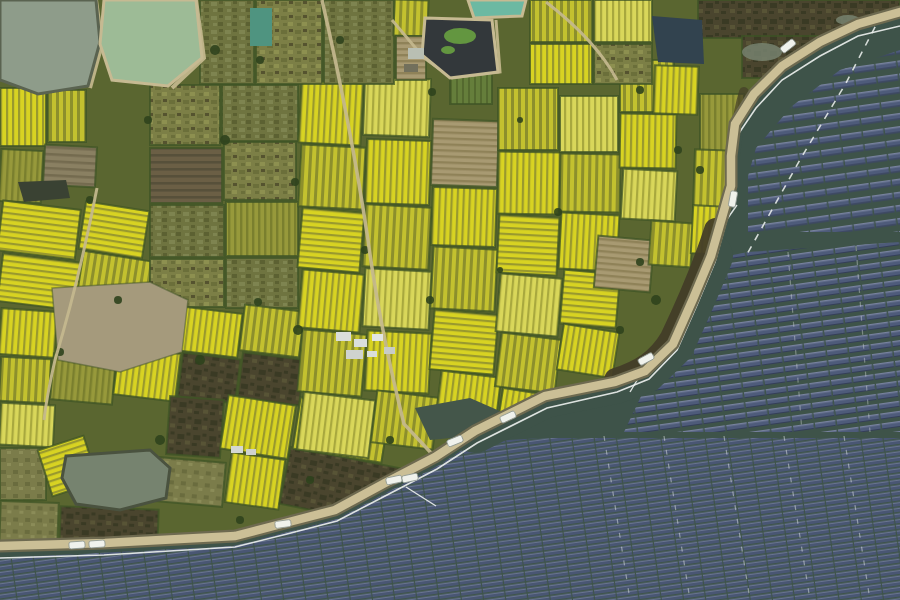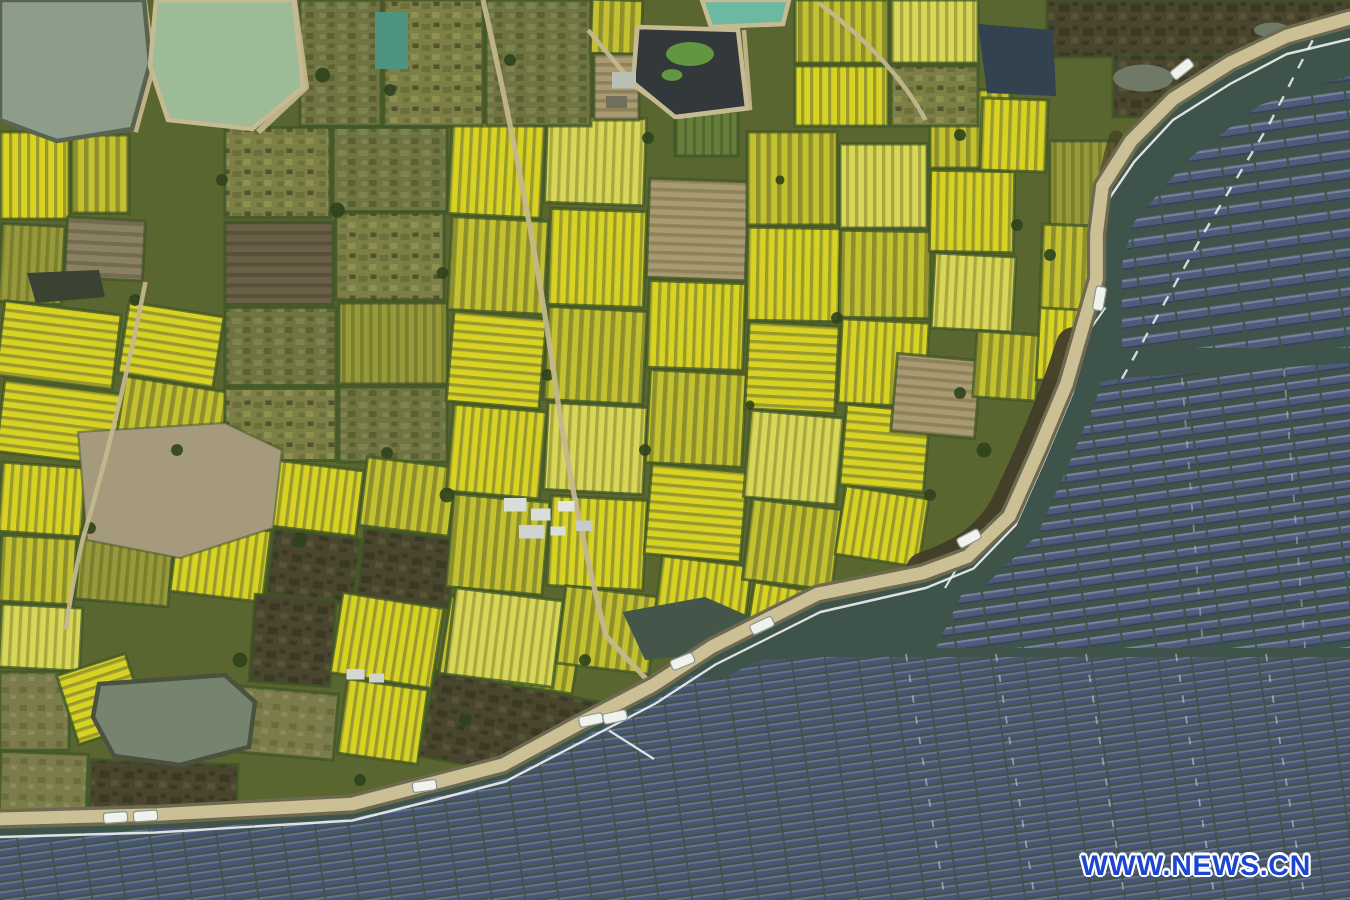--- a/index.html
+++ b/index.html
@@ -307,14 +307,13 @@
         <rect x="447" y="437.5" width="16" height="7" rx="2" transform="rotate(-22 455 441)" fill="#f0f2ec" stroke="#8b958f" stroke-width="0.8"></rect>
         <rect x="386" y="476.5" width="16" height="7" rx="2" transform="rotate(-12 394 480)" fill="#f0f2ec" stroke="#8b958f" stroke-width="0.8"></rect>
         <rect x="402" y="474.5" width="16" height="7" rx="2" transform="rotate(-12 410 478)" fill="#f0f2ec" stroke="#8b958f" stroke-width="0.8"></rect>
         <rect x="69" y="541.5" width="16" height="7" rx="2" transform="rotate(-4 77 545)" fill="#f0f2ec" stroke="#8b958f" stroke-width="0.8"></rect>
         <rect x="89" y="540.5" width="16" height="7" rx="2" transform="rotate(-4 97 544)" fill="#f0f2ec" stroke="#8b958f" stroke-width="0.8"></rect>
         <rect x="500" y="413.5" width="16" height="7" rx="2" transform="rotate(-25 508 417)" fill="#f0f2ec" stroke="#8b958f" stroke-width="0.8"></rect>
         <rect x="275" y="520.5" width="16" height="7" rx="2" transform="rotate(-8 283 524)" fill="#f0f2ec" stroke="#8b958f" stroke-width="0.8"></rect>
       </g>
   </svg>
 
-  <div class="watermark">www.news.cn</div>
 </div>
 
 </body></html>

